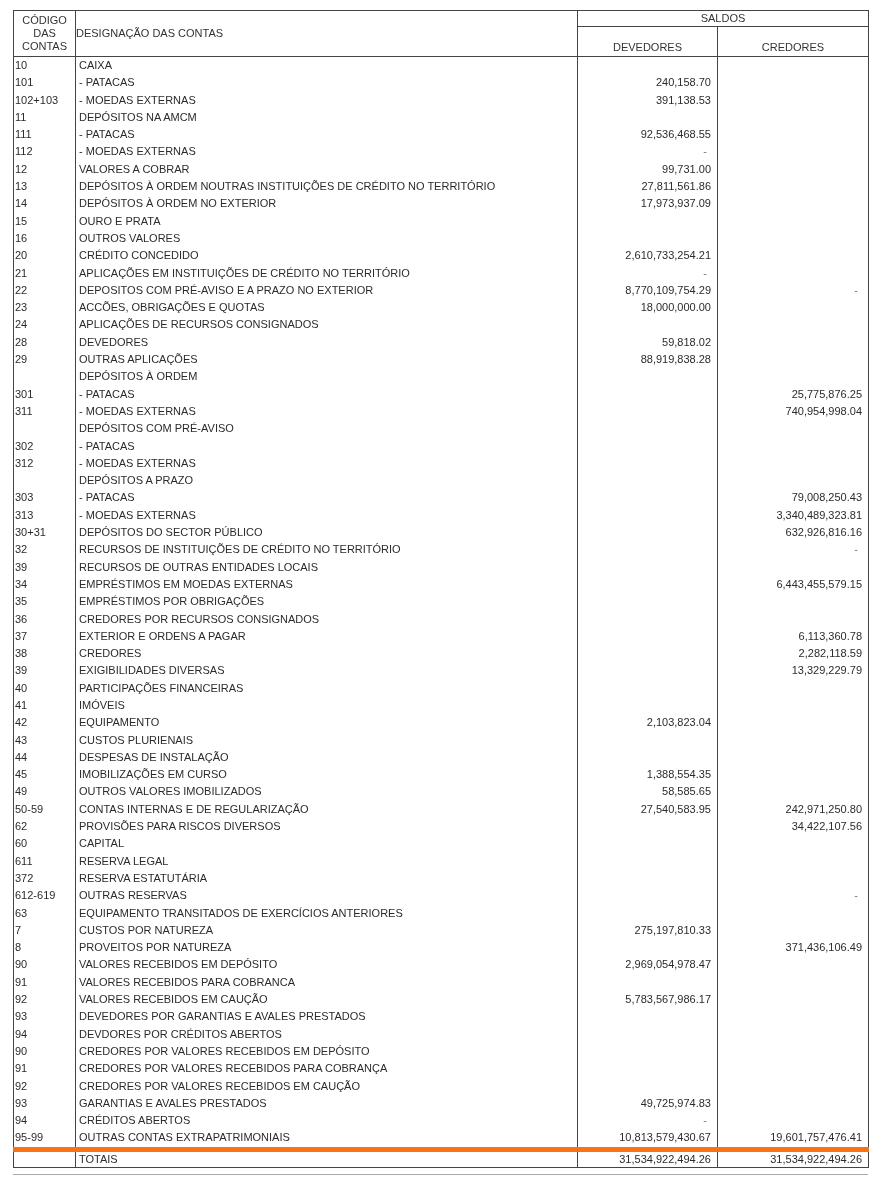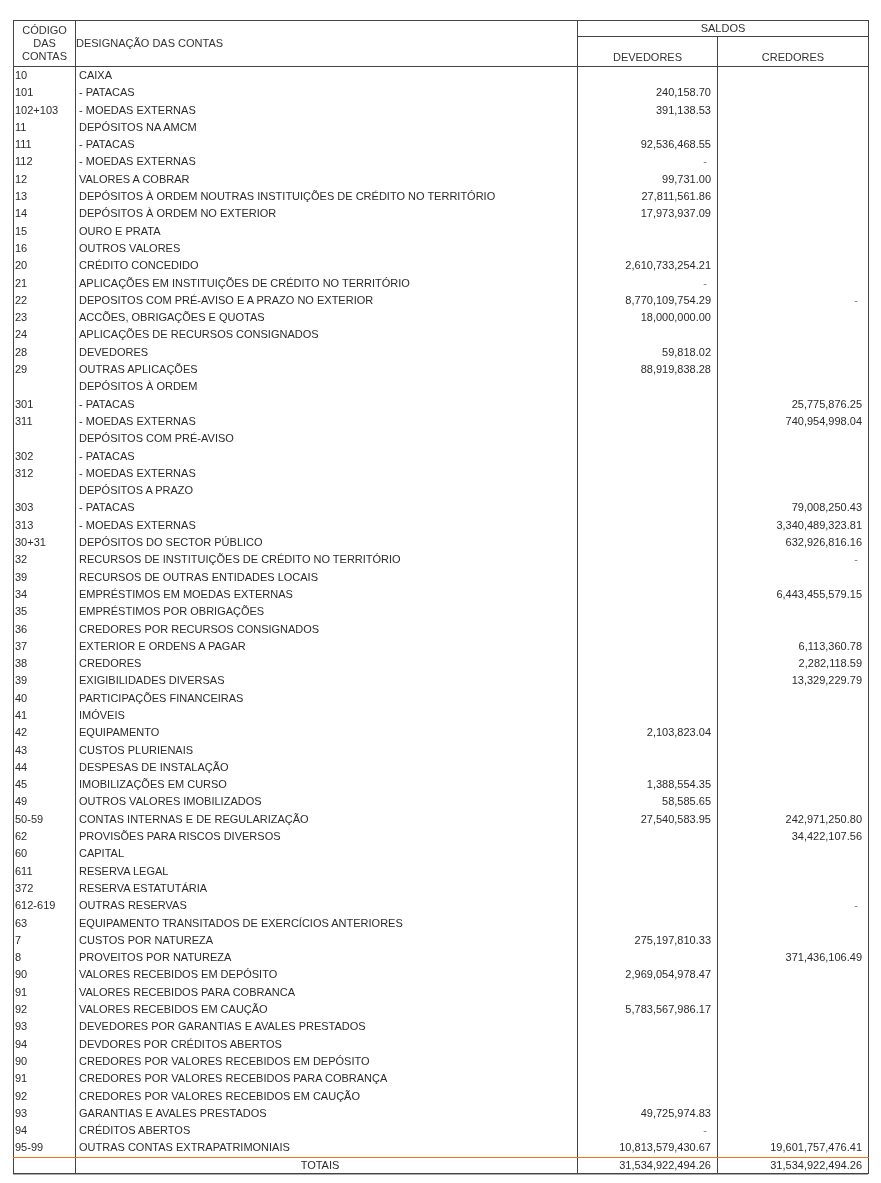--- a/index.html
+++ b/index.html
@@ -1,36 +1,36 @@
 <!DOCTYPE html>
 <html><head>
 <meta charset="utf-8">
 <style>
   html, body { margin: 0; padding: 0; background: #ffffff; }
   body { width: 881px; height: 1183px; position: relative; overflow: hidden;
          font-family: "Liberation Sans", sans-serif; color: #2a2a2a; }
-  .sheet { position: absolute; left: 13px; top: 20px; width: 855px; }
+  .sheet { position: absolute; left: 13px; top: 10px; width: 855px; }
   table { border-collapse: collapse; width: 855px; table-layout: fixed; }
   col.c-code { width: 62px; }
   col.c-name { width: 502px; }
   col.c-dev { width: 140px; }
   col.c-cred { width: 151px; }
   th { font-weight: normal; font-size: 11px; color: #333; border: 1px solid #444; padding: 0; line-height: 13px; }
   th.code-h { text-align: center; }
   th.name-h { text-align: left; vertical-align: middle; }
   th.saldos-h { height: 15px; }
   th.sub-h { height: 27px; vertical-align: bottom; padding-bottom: 2px; }
   td { font-size: 11px; line-height: 17.3px; height: 17.3px; padding: 0 3px; white-space: nowrap;
        border-left: 1px solid #444; border-right: 1px solid #444; color: #2b2b2b; }
   td.code { padding-left: 1px; }
   td.num { text-align: right; padding-right: 6px; }
   td.dash { text-align: right; padding-right: 10px; color: #777; }
-  tbody tr:last-child td { border-bottom: 1px solid #f97316; margin-top: 16px; }
+  tbody tr:last-child td { border-bottom: 5px solid #f97316; margin-top: 16px; }
   tr.totals td { border: 1px solid #444; line-height: 15px; height: 15px; }
-  tr.totals td.totals-label { text-align: center; padding-right: 16px; }
+  tr.totals td.totals-label { text-align: left; padding-right: 16px; }
   tr.totals td.empty-code { border-right: 1px solid #444; }
   .bottom-line { position: absolute; left: 13px; top: 1174px; width: 855px; height: 1px; background: #aaa; }
 </style>
 </head>
 <body>
 
 <div class="sheet">
   <table>
     <colgroup>
       <col class="c-code">

